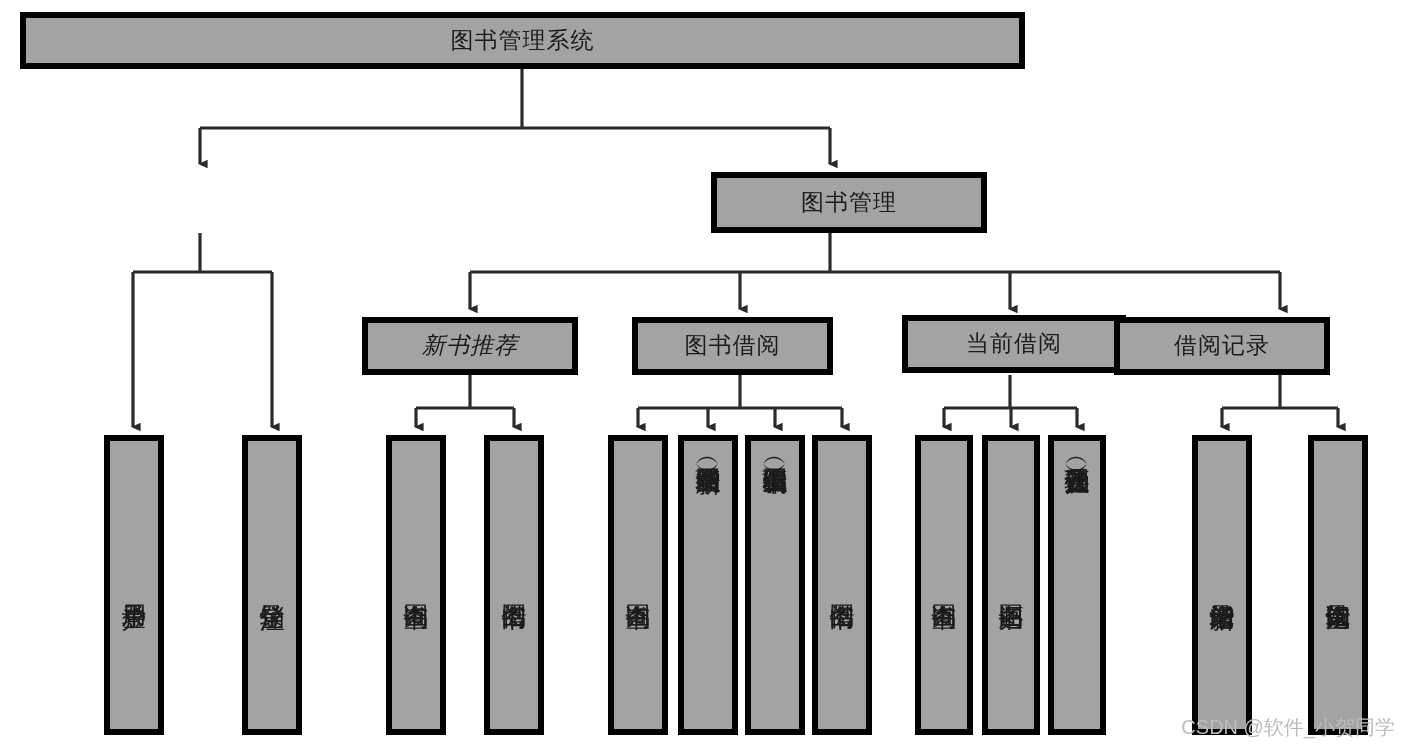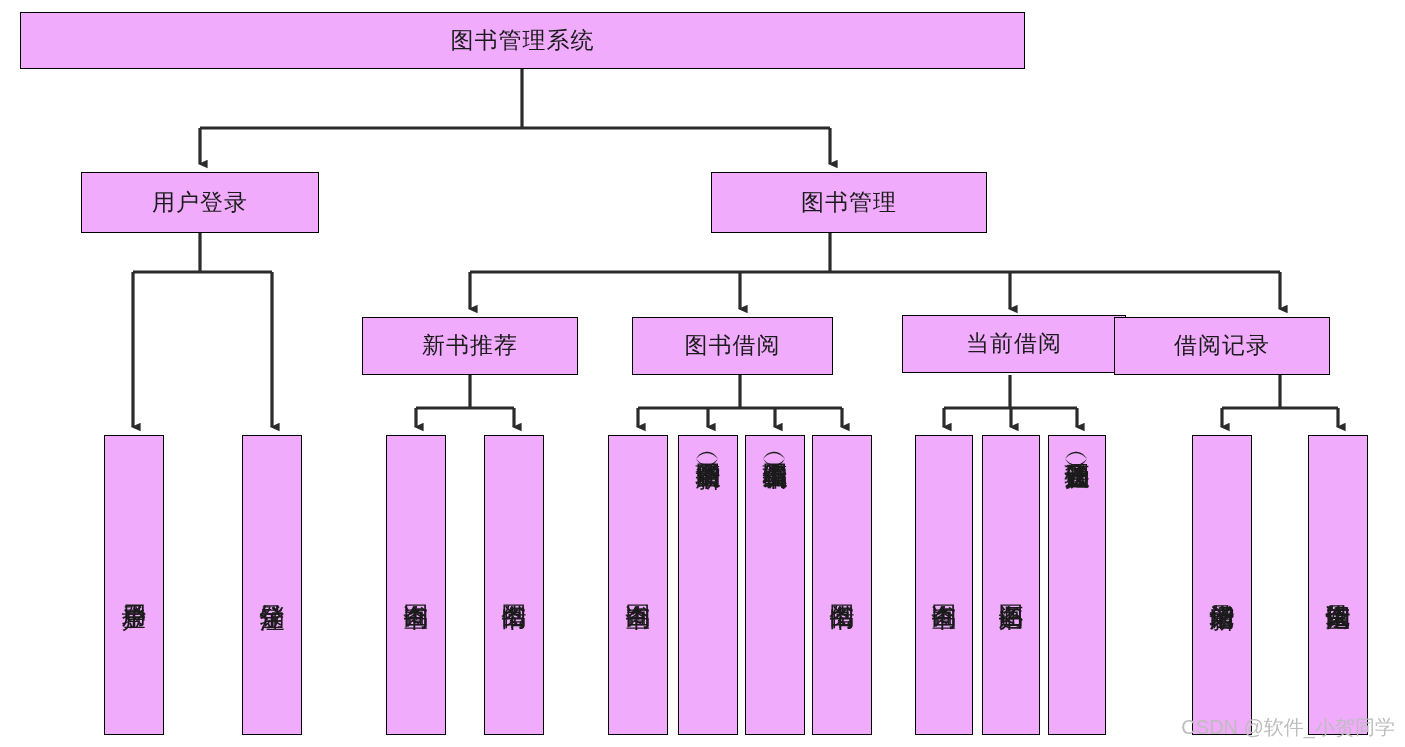--- a/index.html
+++ b/index.html
@@ -17,22 +17,22 @@
   #diagram-root {
     position: absolute;
     left: 0;
     top: 0;
     width: 1405px;
     height: 747px;
   }
   .node-box {
     position: absolute;
     box-sizing: border-box;
-    background: #f0abfc;
-    border: 1px solid #000000;
+    background: #a3a3a3;
+    border: 6px solid #000000;
     display: flex;
     align-items: center;
     justify-content: center;
   }
   .node-label-h {
     font-size: 23px;
     color: #1b1b1b;
     letter-spacing: 1px;
     line-height: 1.2;
     white-space: nowrap;
@@ -127,28 +127,25 @@
       <path d="M 1222,408 L 1338,408"></path>
       <path d="M 1222,408 L 1222,427" marker-end="url(#arrowhead)"></path>
       <path d="M 1338,408 L 1338,427" marker-end="url(#arrowhead)"></path>
     </g>
   </svg>
 
   <div class="node-box" style="left:20px; top:12px; width:1005px; height:57px;">
     <span class="node-label-h">图书管理系统</span>
   </div>
 
-  <div class="node-box" style="left:81px; top:172px; width:238px; height:61px;">
-    <span class="node-label-h">用户登录</span>
-  </div>
   <div class="node-box" style="left:711px; top:172px; width:276px; height:61px;">
     <span class="node-label-h">图书管理</span>
   </div>
 
-  <div class="node-box" style="left:362px; top:317px; width:216px; height:58px;">
+  <div class="node-box" style="left:362px; top:317px; width:216px; height:58px;font-style:italic;">
     <span class="node-label-h">新书推荐</span>
   </div>
   <div class="node-box" style="left:632px; top:317px; width:201px; height:58px;">
     <span class="node-label-h">图书借阅</span>
   </div>
   <div class="node-box" style="left:902px; top:315px; width:224px; height:58px;">
     <span class="node-label-h">当前借阅</span>
   </div>
   <div class="node-box" style="left:1114px; top:317px; width:216px; height:58px;">
     <span class="node-label-h">借阅记录</span>

